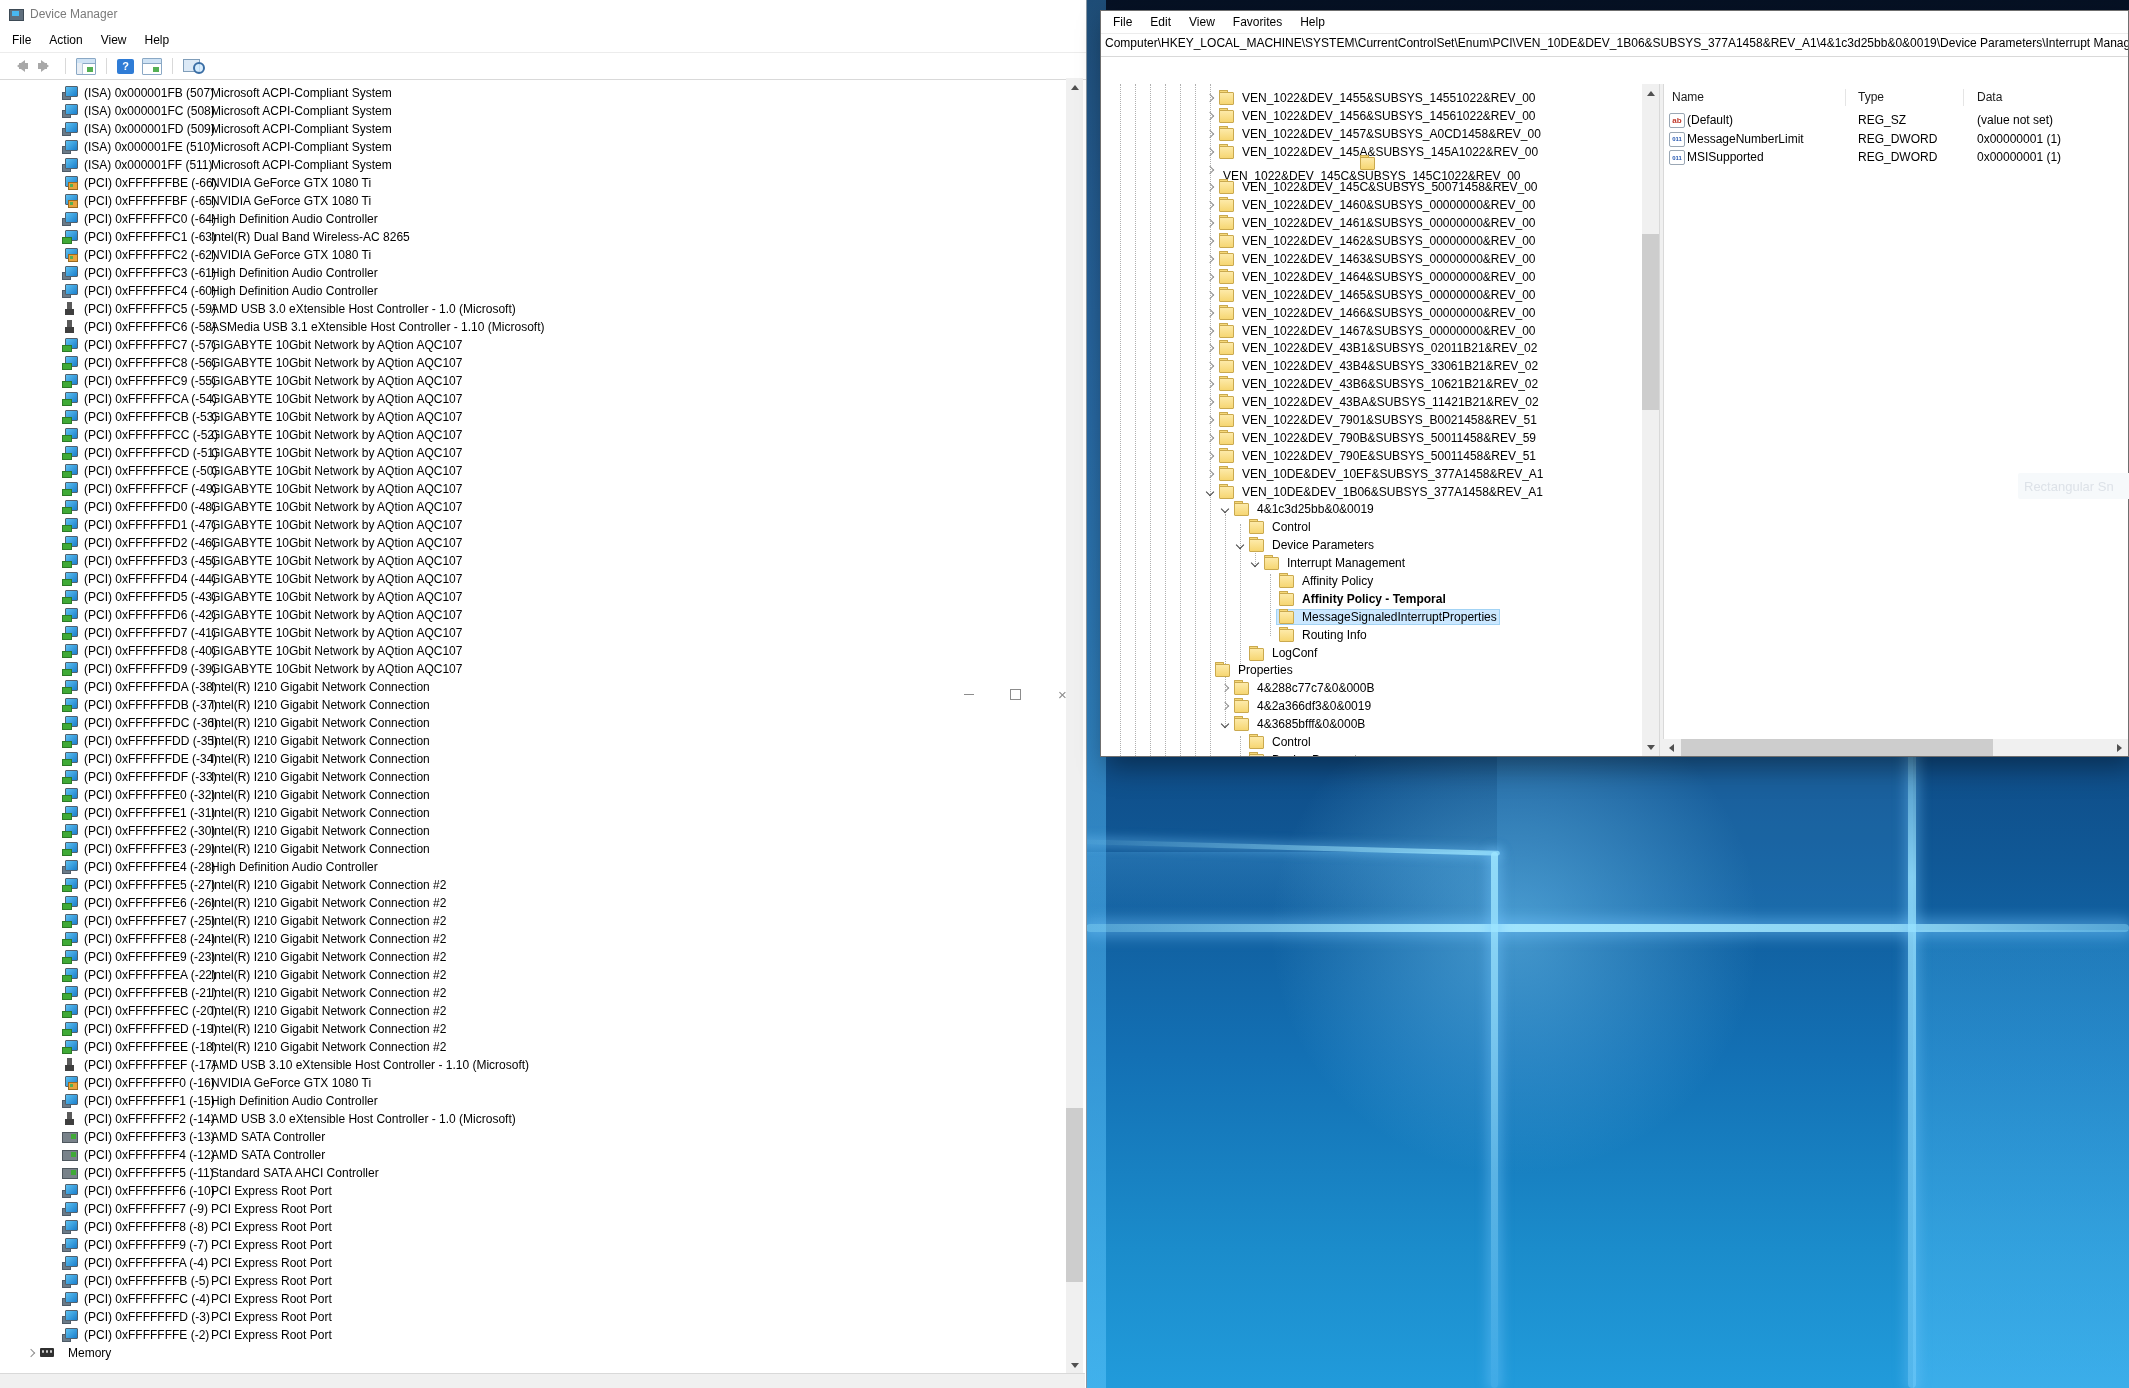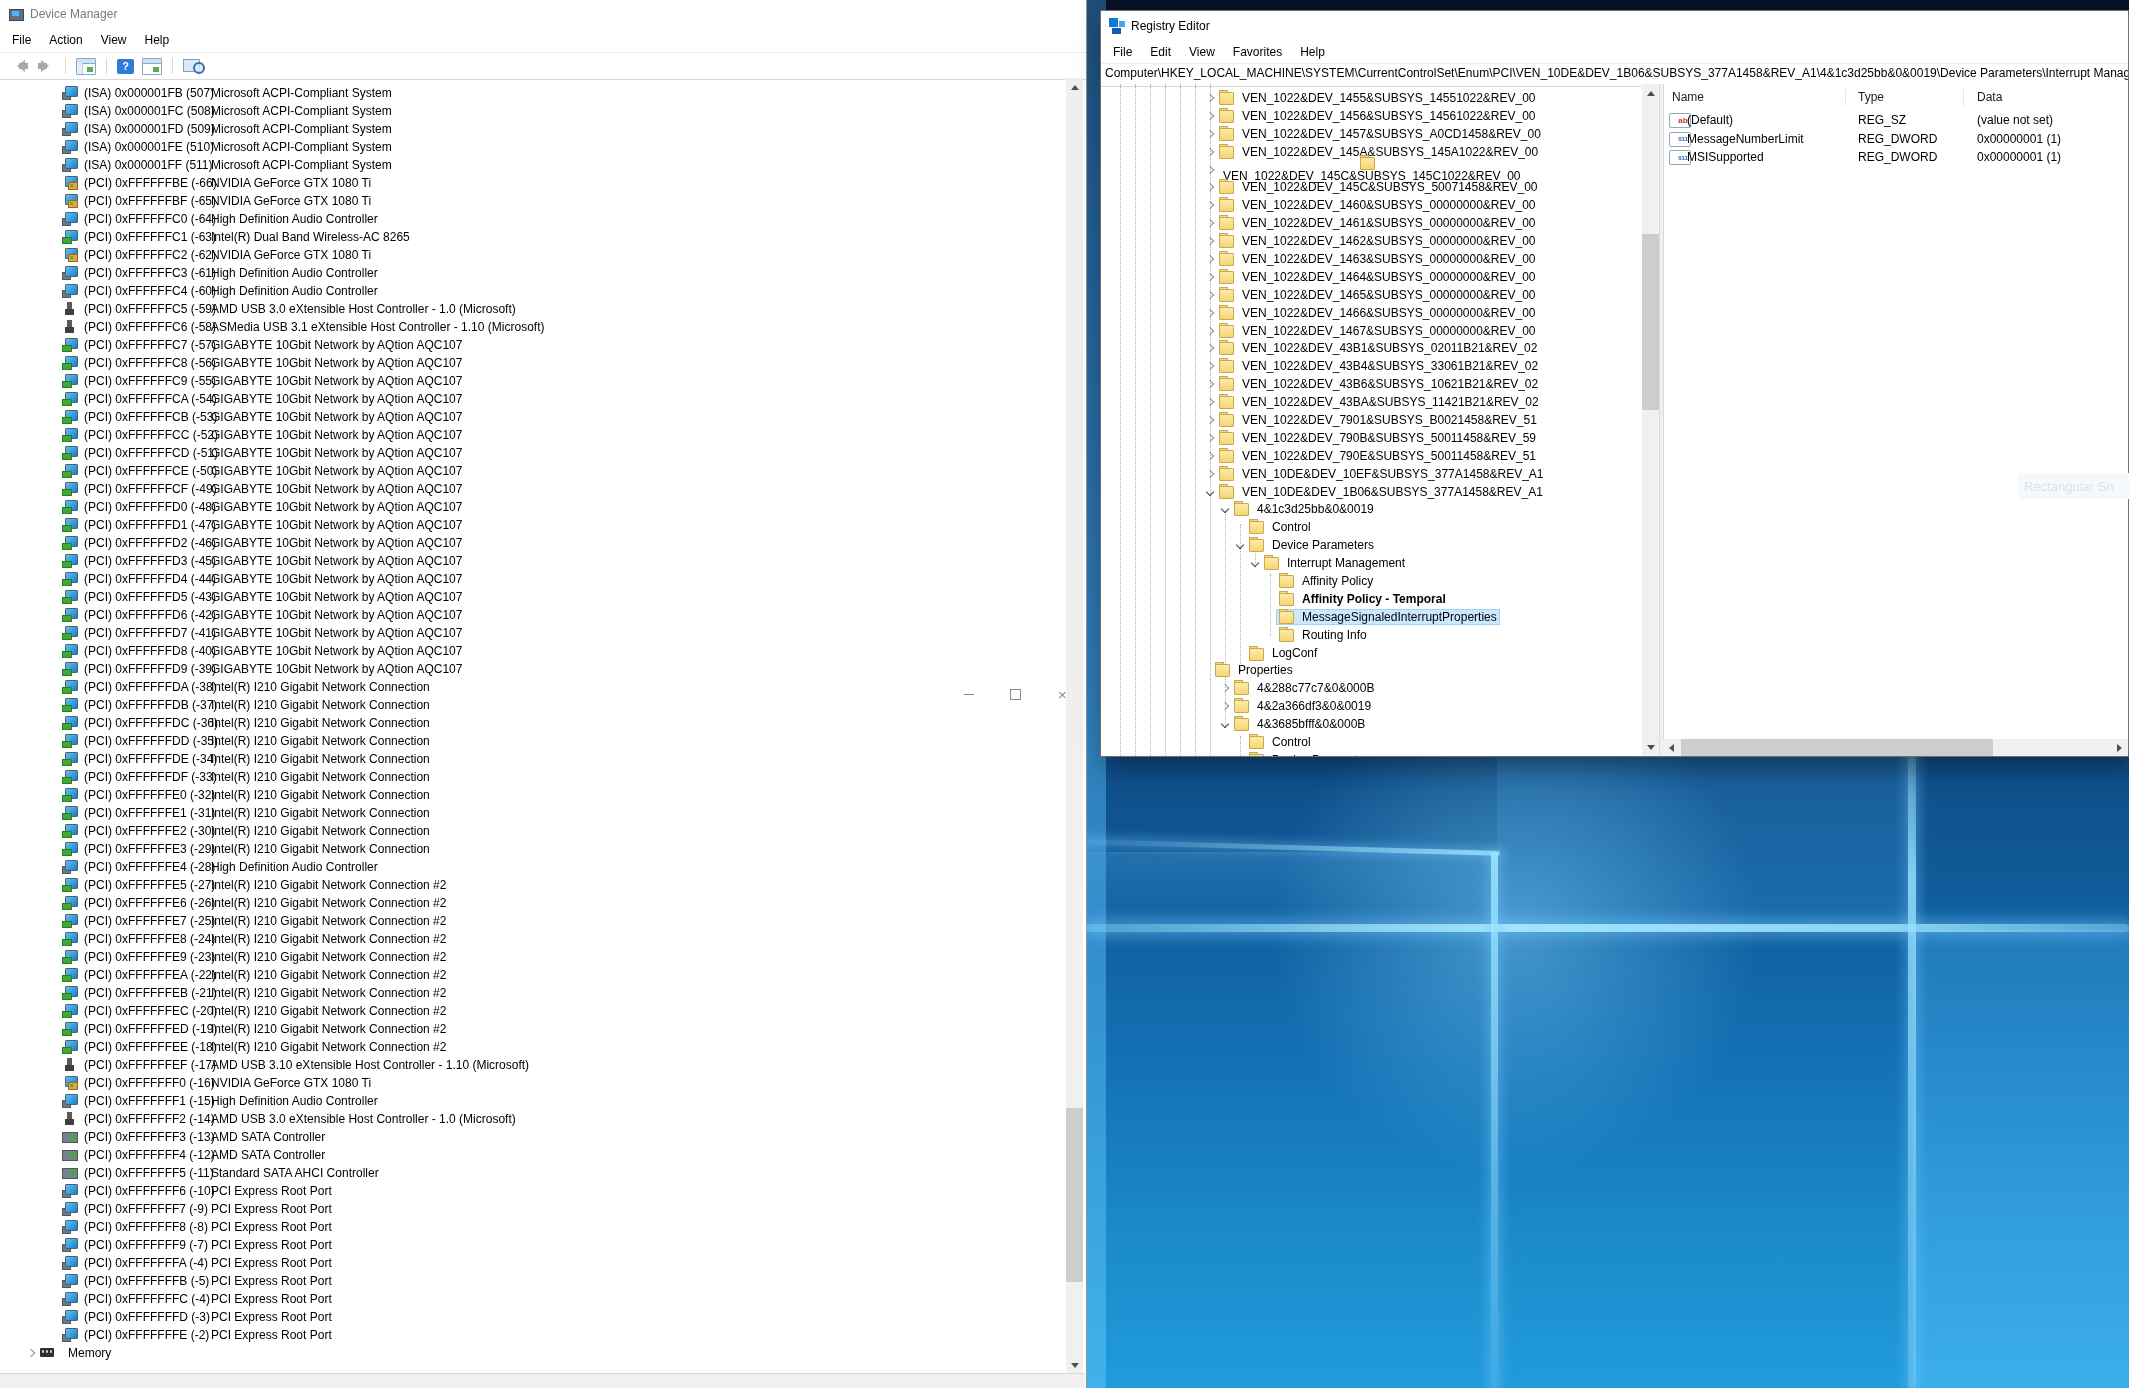--- a/index.html
+++ b/index.html
@@ -130,21 +130,21 @@
   .selw{display:flex;align-items:center;background:#cce8ff;outline:1px solid #a3d3f4;padding:0 2px;margin-left:-2px;}
   #reg-vscroll{position:absolute;left:541px;top:0;width:17px;height:100%;}
   #reg-divider{position:absolute;left:558px;top:0;width:5px;height:100%;background:#f0f0f0;
        border-left:1px solid #d9d9d9;border-right:1px solid #d9d9d9;box-sizing:border-box;}
   #reg-values{position:absolute;left:563px;top:0;right:0;height:100%;background:#fff;}
   .vp-col-head{position:absolute;top:5px;height:17px;font-size:12px;color:#1a1a1a;line-height:17px;}
   .vp-head-sep{position:absolute;top:5px;height:17px;width:1px;background:#e5e5e5;}
   .vp-row{position:absolute;left:0;right:0;height:18px;font-size:12px;color:#000;}
   .vp-row span{position:absolute;top:2px;white-space:nowrap;}
   .vi{position:absolute;left:5px;top:2px;width:14px;height:13px;background:#fff;border:1px solid #9aa7b4;border-radius:2px;
-      font-size:8px;font-weight:bold;display:flex;align-items:center;justify-content:center;padding-left:6px;}
+      font-size:8px;font-weight:bold;display:flex;align-items:center;justify-content:center;}
   .vi-sz{color:#c0392b;}
   .vi-dword{color:#2456b0;font-size:6px;letter-spacing:0;line-height:1;}
   #reg-hscroll{position:absolute;left:561px;right:0;bottom:0;height:17px;}
 
   
   #ghost-snip{position:absolute;left:2018px;top:473px;width:120px;height:26px;background:#f6f9fb;
       border-radius:2px;color:#dde2e8;font-size:13px;display:flex;align-items:center;padding-left:6px;z-index:5;}
 
   
   .appico{position:relative;width:16px;height:16px;margin-left:8px;flex:none;}
@@ -813,39 +813,20 @@
         </div>
       <div class="sb-thumb" style="left:0;width:17px;top:1030px;height:174px;"></div>
       <div class="sb-btn" style="bottom:0;">
           <span class="sb-tri tri-down"></span>
         </div>
     </div>
     <div id="dm-status"></div>
   </section>
 
   <section class="win" id="reg">
-    <div class="titlebar">
-      <span class="appico reg-appico">
-        <i class="b1"></i>
-          <i class="b2"></i>
-          <i class="b3"></i>
-      </span>
-      <span class="title-text">Registry Editor</span>
-      <div class="caption">
-        <div class="cap-btn">
-            <span class="glyph-min"></span>
-          </div>
-        <div class="cap-btn">
-            <span class="glyph-max"></span>
-          </div>
-        <div class="cap-btn">
-            <span class="glyph-close">×</span>
-          </div>
-      </div>
-    </div>
     <div class="menubar" id="reg-menubar">
         <span class="menu-item">File</span>
         <span class="menu-item">Edit</span>
         <span class="menu-item">View</span>
         <span class="menu-item">Favorites</span>
         <span class="menu-item">Help</span>
       </div>
     <div id="reg-address">Computer\HKEY_LOCAL_MACHINE\SYSTEM\CurrentControlSet\Enum\PCI\VEN_10DE&amp;DEV_1B06&amp;SUBSYS_377A1458&amp;REV_A1\4&amp;1c3d25bb&amp;0&amp;0019\Device Parameters\Interrupt Management\MessageSignaledInterruptProperties</div>
     <div id="reg-body">
       <div id="reg-tree">

